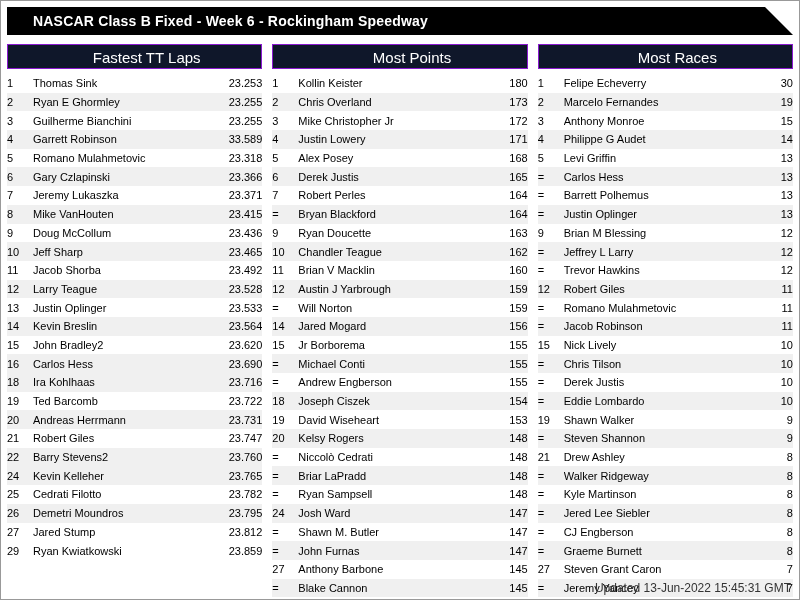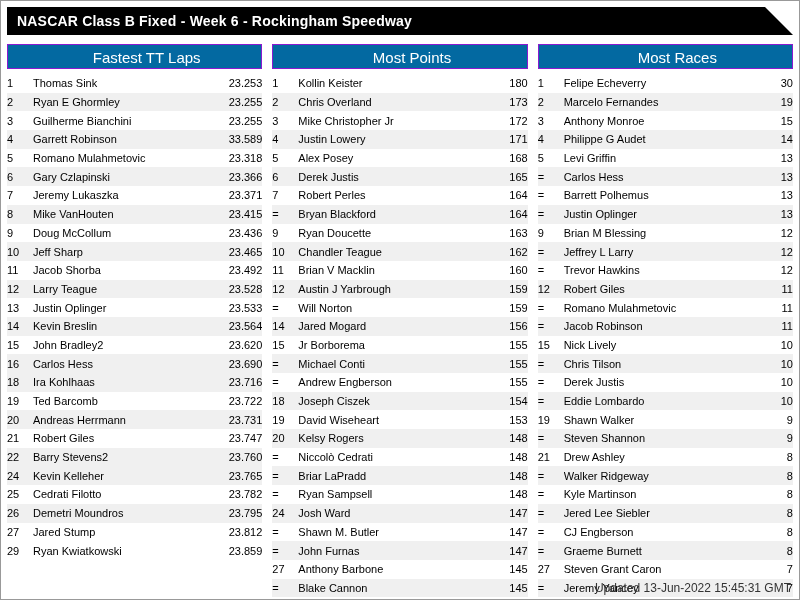--- a/index.html
+++ b/index.html
@@ -25,21 +25,21 @@
   }
   
   .title-bar {
     position: relative;
     margin: 6px 6px 0 6px;
     height: 28px;
     background: #000000;
     color: #ffffff;
     display: flex;
     align-items: center;
-    padding-left: 10px;
+    padding-left: 26px;
     font-size: 14px;
     font-weight: bold;
     letter-spacing: 0.2px;
   }
   .title-bar .fold {
     position: absolute;
     top: 0;
     right: 0;
     width: 0;
     height: 0;
@@ -53,21 +53,21 @@
   .columns {
     display: flex;
     gap: 10px;
     margin: 9px 6px 0 6px;
   }
   .col {
     flex: 1 1 0;
     min-width: 0;
   }
   .col-header {
-    background: #0369a1;
+    background: #0f172a;
     color: #ffffff;
     text-align: center;
     font-size: 15px;
     height: 25px;
     line-height: 25px;
     font-weight: normal;
     border: 1px solid #8a1ad0;
     box-sizing: border-box;
     padding-left: 24px;
   }

